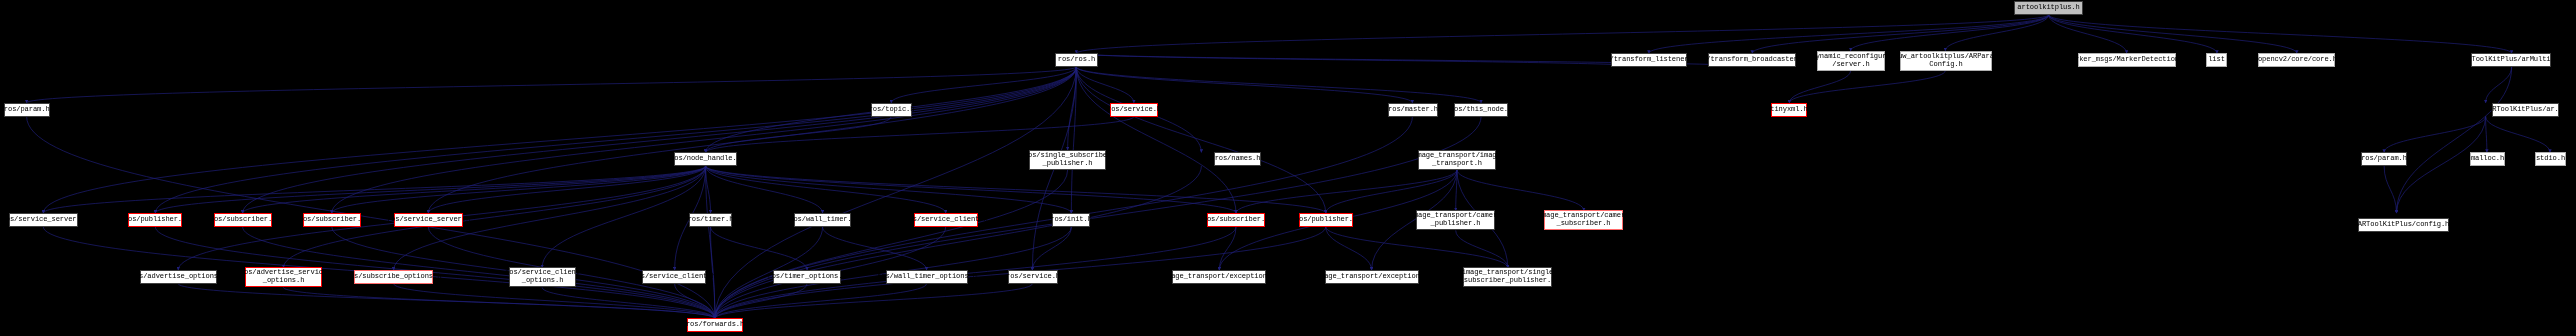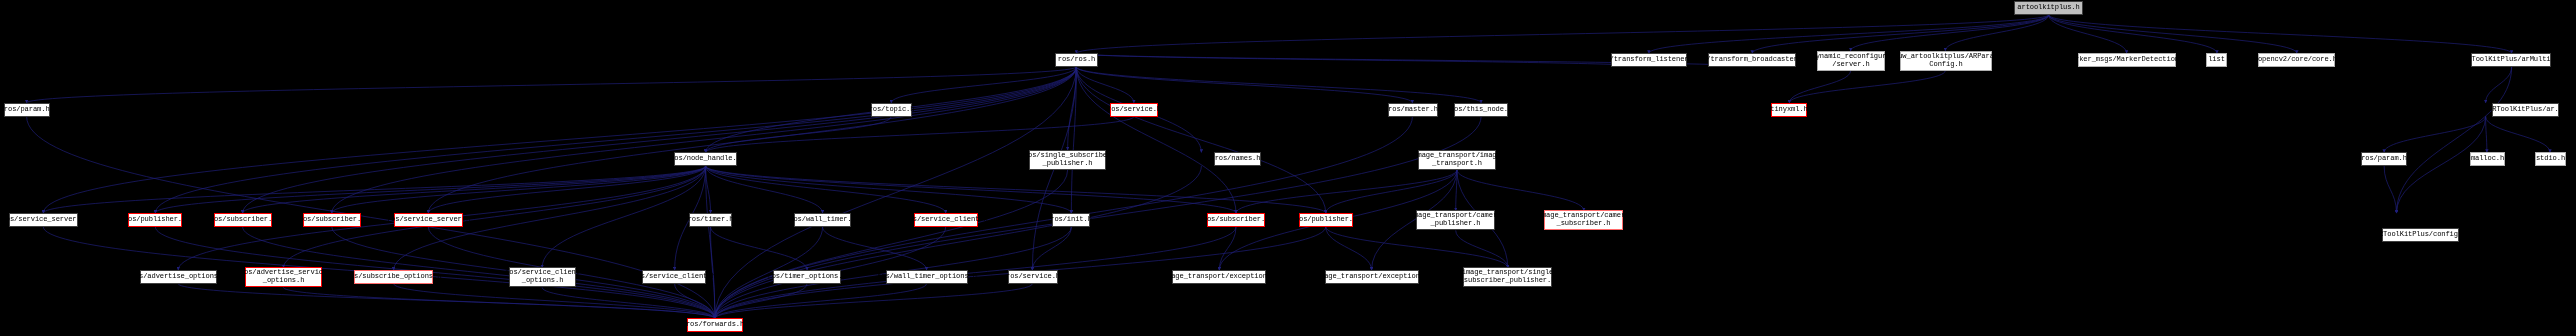--- a/index.html
+++ b/index.html
@@ -202,21 +202,21 @@
       <div class="node b-black" style="left: 689px; top: 213px; width: 43px; height: 13.6px;">ros/timer.h</div>
       <div class="node b-black" style="left: 794px; top: 213px; width: 57px; height: 13.6px;">ros/wall_timer.h</div>
       <div class="node b-red" style="left: 914px; top: 213px; width: 64px; height: 13.6px;">ros/service_client.h</div>
       <div class="node b-black" style="left: 1052px; top: 213px; width: 38px; height: 13.6px;">ros/init.h</div>
       <div class="node b-red" style="left: 1207px; top: 213px; width: 58px; height: 13.6px;">ros/subscriber.h</div>
       <div class="node b-red" style="left: 1299px; top: 213px; width: 54px; height: 13.6px;">ros/publisher.h</div>
       <div class="node b-black" style="left: 1416px; top: 210px; width: 79px; height: 20px;">image_transport/camera
 _publisher.h</div>
       <div class="node b-redlight" style="left: 1544px; top: 210px; width: 79px; height: 20px;">image_transport/camera
 _subscriber.h</div>
-      <div class="node b-black" style="left: 2358px; top: 228px; width: 77px; height: 13.6px; margin-left: 24px;">ARToolKitPlus/config.h</div>
+      <div class="node b-black" style="left: 2358px; top: 218px; width: 91px; height: 13.6px;">ARToolKitPlus/config.h</div>
       <div class="node b-black" style="left: 140px; top: 270px; width: 77px; height: 13.6px;">ros/advertise_options.h</div>
       <div class="node b-red" style="left: 245px; top: 267px; width: 77px; height: 20px;">ros/advertise_service
 _options.h</div>
       <div class="node b-redlight" style="left: 354px; top: 270px; width: 79px; height: 13.6px;">ros/subscribe_options.h</div>
       <div class="node b-black" style="left: 509px; top: 267px; width: 67px; height: 20px;">ros/service_client
 _options.h</div>
       <div class="node b-black" style="left: 642px; top: 270px; width: 64px; height: 13.6px;">ros/service_client.h</div>
       <div class="node b-black" style="left: 773px; top: 270px; width: 68px; height: 13.6px;">ros/timer_options.h</div>
       <div class="node b-black" style="left: 886px; top: 270px; width: 82px; height: 13.6px;">ros/wall_timer_options.h</div>
       <div class="node b-black" style="left: 1008px; top: 270px; width: 50px; height: 13.6px;">ros/service.h</div>

